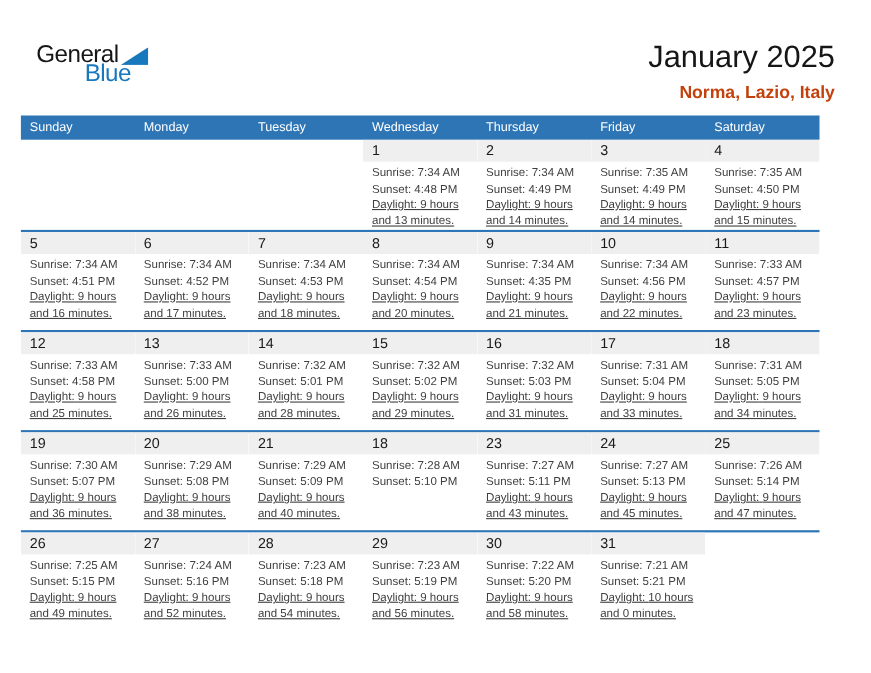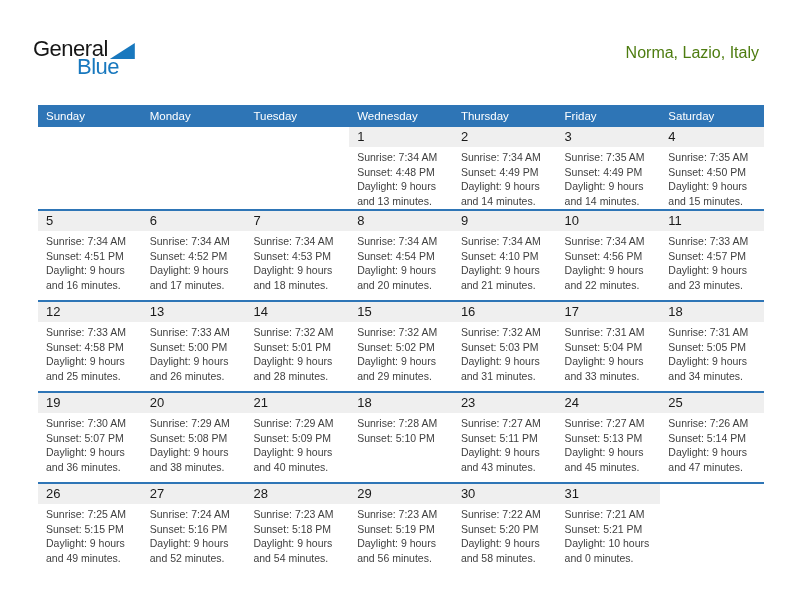--- a/index.html
+++ b/index.html
@@ -18,59 +18,60 @@
   .logo-general { font-size:22px; color:#161616; letter-spacing:-0.5px; }
   .logo-triangle {
     display:inline-block; width:25px; height:16px; margin-left:2px; margin-bottom:1px;
     background:var(--logo-blue,#1878BE);
     clip-path:polygon(100% 0, 100% 100%, 0 100%);
   }
   .logo-blue { font-size:22px; color:var(--logo-blue,#1878BE); margin-top:-4px; padding-left:44px; letter-spacing:-0.5px; }
 
   .title-block { position:absolute; right:33px; top:36px; text-align:right; }
   .page-title { font-size:28px; font-weight:400; color:#161616; }
-  .page-subtitle { font-size:16px; font-weight:400; color:#4d7c0f; margin-top:8px; }
+  .page-subtitle { font-size:16px; font-weight:700; color:#c2410c; margin-top:8px; }
 
   
-  .calendar { position:absolute; left:38px; top:105px; width:726px; }
+  .calendar { position:absolute; left:19px; top:105px; width:726px; }
   .weekday-row { display:flex; background:var(--header-blue,#2E75B6); height:22px; }
   .weekday-cell {
     flex:1 1 0; box-sizing:border-box; padding-left:8px;
     color:#ffffff; font-size:11.5px; line-height:22px;
     white-space:nowrap; overflow:hidden;
   }
   .week-row { display:flex; height:89px; border-top:2px solid var(--line-blue,#2E75B6); }
   .week-row:first-child { border-top:none; height:82px; }
   .day-cell { flex:1 1 0; box-sizing:border-box; overflow:hidden; }
   .day-band {
     height:20px; background:var(--band-gray,#EFEFEF);
     font-size:13px; line-height:20px; padding-left:8px; color:#1a1a1a;
   }
   .day-cell.empty .day-band { background:transparent; }
   .day-details {
     padding:3px 4px 12px 8px;
     font-size:10.5px; line-height:14.5px; color:var(--text-dark,#3F3F3F);
   }
   .detail-line { white-space:nowrap; }
-  .detail-line.wrap { white-space:normal; }
+  .detail-line.wrap { white-space:normal;text-decoration:underline; }
 </style>
 </head>
 <body>
 
 <div class="page">
 
   <div class="logo">
     <div class="logo-top">
       <span class="logo-general">General</span>
       <span class="logo-triangle"></span>
     </div>
     <div class="logo-blue">Blue</div>
   </div>
 
   <div class="title-block">
+    <div class="page-title">January 2025</div>
     <div class="page-subtitle">Norma, Lazio, Italy</div>
   </div>
 
   <div class="calendar">
     <div class="weekday-row">
         <div class="weekday-cell">Sunday</div>
         <div class="weekday-cell">Monday</div>
         <div class="weekday-cell">Tuesday</div>
         <div class="weekday-cell">Wednesday</div>
         <div class="weekday-cell">Thursday</div>
@@ -154,21 +155,21 @@
     <div class="day-details">
       <div class="detail-line"><span>Sunrise:</span> <span>7:34 AM</span></div>
       <div class="detail-line"><span>Sunset:</span> <span>4:54 PM</span></div>
       <div class="detail-line wrap"><span>Daylight:</span> <span>9 hours and 20 minutes.</span></div>
     </div>
   </div>
           <div class="day-cell">
     <div class="day-band">9</div>
     <div class="day-details">
       <div class="detail-line"><span>Sunrise:</span> <span>7:34 AM</span></div>
-      <div class="detail-line"><span>Sunset:</span> <span>4:10 PM</span></div>
+      <div class="detail-line"><span>Sunset:</span> <span>4:35 PM</span></div>
       <div class="detail-line wrap"><span>Daylight:</span> <span>9 hours and 21 minutes.</span></div>
     </div>
   </div>
           <div class="day-cell">
     <div class="day-band">10</div>
     <div class="day-details">
       <div class="detail-line"><span>Sunrise:</span> <span>7:34 AM</span></div>
       <div class="detail-line"><span>Sunset:</span> <span>4:56 PM</span></div>
       <div class="detail-line wrap"><span>Daylight:</span> <span>9 hours and 22 minutes.</span></div>
     </div>

